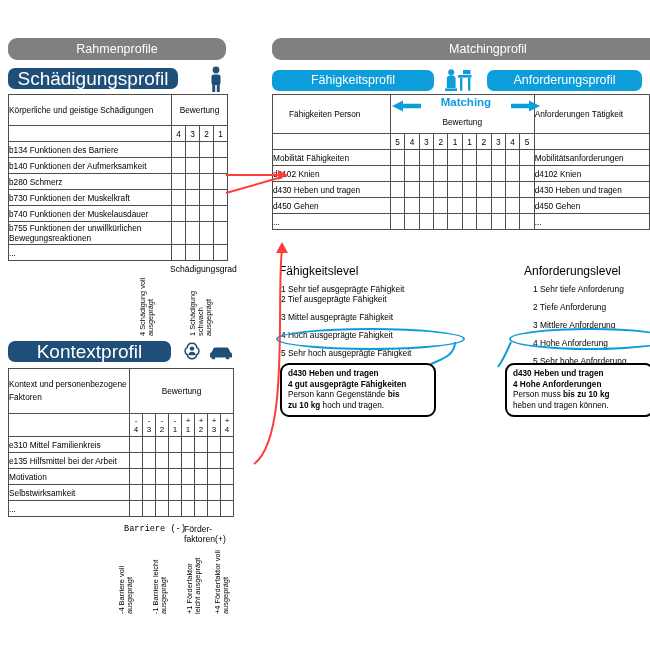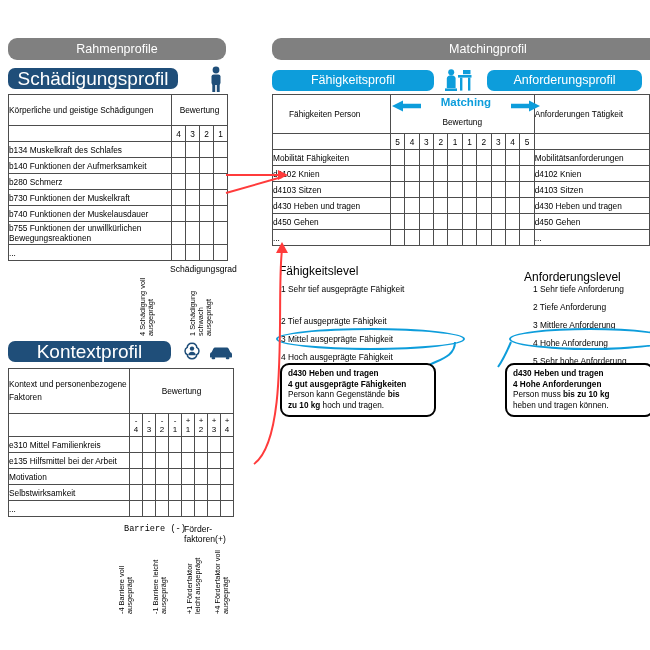--- a/index.html
+++ b/index.html
@@ -107,21 +107,21 @@
       <tr>
         <td class="lbl"></td>
         <td class="num">4</td>
         <td class="num">3</td>
         <td class="num">2</td>
         <td class="num">1</td>
       </tr>
     </tbody>
     <tbody id="damage-rows">
         <tr>
-          <td class="lbl">b134 Muskelkraft des Schlafes</td>
+          <td class="lbl">b134 Funktionen des Barriere</td>
           <td class="sh-none"></td>
           <td class="sh-light"></td>
           <td class="sh-light"></td>
           <td class="sh-light"></td>
         </tr>
         <tr>
           <td class="lbl">b140 Funktionen der Aufmerksamkeit</td>
           <td class="sh-none"></td>
           <td class="sh-light"></td>
           <td class="sh-light"></td>
@@ -383,34 +383,20 @@
           <td class="sh-red"></td>
           <td class="sh-light"></td>
           <td class="sh-dark"></td>
           <td class="sh-dark"></td>
           <td class="sh-dark"></td>
           <td class="sh-dark"></td>
           <td class="sh-dark"></td>
           <td class="lbl">d4102 Knien</td>
         </tr>
         <tr>
-          <td class="lbl">d4103 Sitzen</td>
-          <td class="sh-none"></td>
-          <td class="sh-none"></td>
-          <td class="sh-none"></td>
-          <td class="sh-light"></td>
-          <td class="sh-light"></td>
-          <td class="sh-dark"></td>
-          <td class="sh-dark"></td>
-          <td class="sh-none"></td>
-          <td class="sh-none"></td>
-          <td class="sh-none"></td>
-          <td class="lbl">d4103 Sitzen</td>
-        </tr>
-        <tr>
           <td class="lbl">d430 Heben und tragen</td>
           <td class="sh-none"></td>
           <td class="sh-light"></td>
           <td class="sh-light"></td>
           <td class="sh-light"></td>
           <td class="sh-light"></td>
           <td class="sh-dark"></td>
           <td class="sh-dark"></td>
           <td class="sh-dark"></td>
           <td class="sh-dark"></td>
@@ -444,28 +430,28 @@
           <td class="sh-none"></td>
           <td class="sh-none"></td>
           <td class="lbl">...</td>
         </tr>
       </tbody>
   </table>
 </div>
 
 <div class="abs legend-title" style="left:279px;top:264px;">Fähigkeitslevel</div>
 <div id="ability-legend" class="abs" style="left:281px;top:284px;width:200px;">
-    <div class="legend-item" style="margin-bottom: 22px;">1 Sehr tief ausgeprägte Fähigkeit</div>
+    <div class="legend-item" style="margin-bottom: 0;">1 Sehr tief ausgeprägte Fähigkeit</div>
     <div class="legend-item" style="margin-bottom: 8px;">2 Tief ausgeprägte Fähigkeit</div>
     <div class="legend-item" style="margin-bottom: 8px;">3 Mittel ausgeprägte Fähigkeit</div>
     <div class="legend-item" style="margin-bottom: 8px;">4 Hoch ausgeprägte Fähigkeit</div>
     <div class="legend-item" style="margin-bottom: 8px;">5 Sehr hoch ausgeprägte Fähigkeit</div>
   </div>
 
-<div class="abs legend-title" style="left:524px;top:270px;">Anforderungslevel</div>
+<div class="abs legend-title" style="left:524px;top:264px;">Anforderungslevel</div>
 <div id="requirement-legend" class="abs" style="left:533px;top:284px;width:160px;">
     <div class="legend-item" style="margin-bottom: 8px;">1 Sehr tiefe Anforderung</div>
     <div class="legend-item" style="margin-bottom: 8px;">2 Tiefe Anforderung</div>
     <div class="legend-item" style="margin-bottom: 8px;">3 Mittlere Anforderung</div>
     <div class="legend-item" style="margin-bottom: 8px;">4 Hohe Anforderung</div>
     <div class="legend-item" style="margin-bottom: 8px;">5 Sehr hohe Anforderung</div>
   </div>
 
 <div class="abs ellipse" style="left:276px;top:328px;width:185px;height:18px;"></div>
 <div class="abs ellipse" style="left:509px;top:328px;width:158px;height:18px;"></div>

